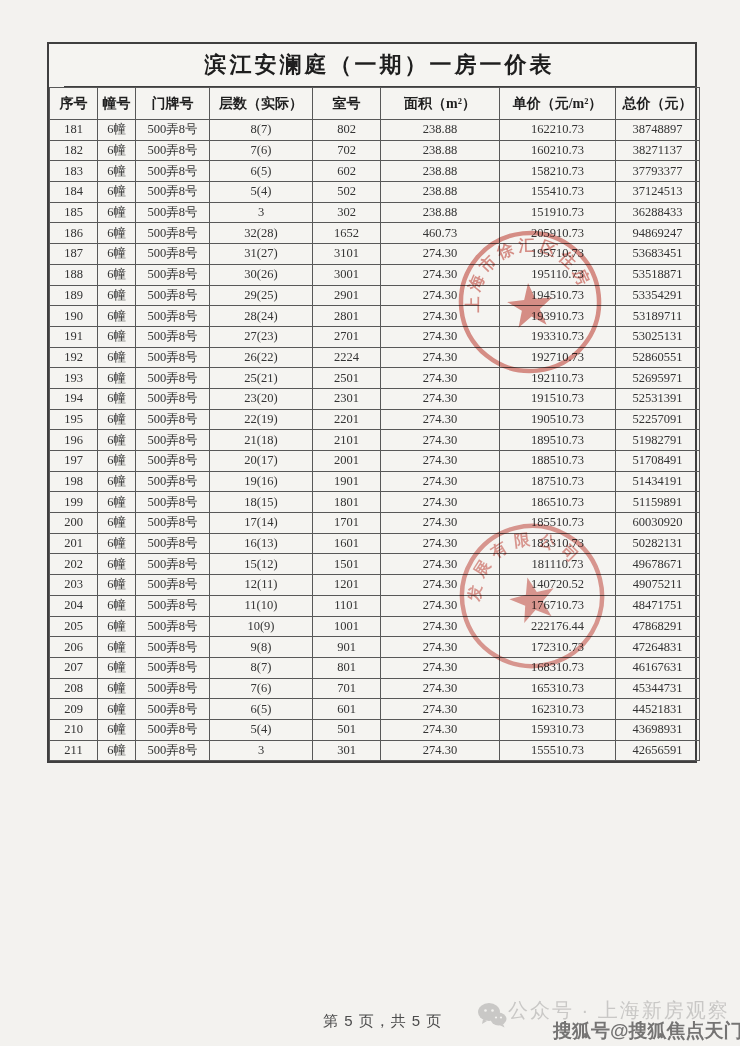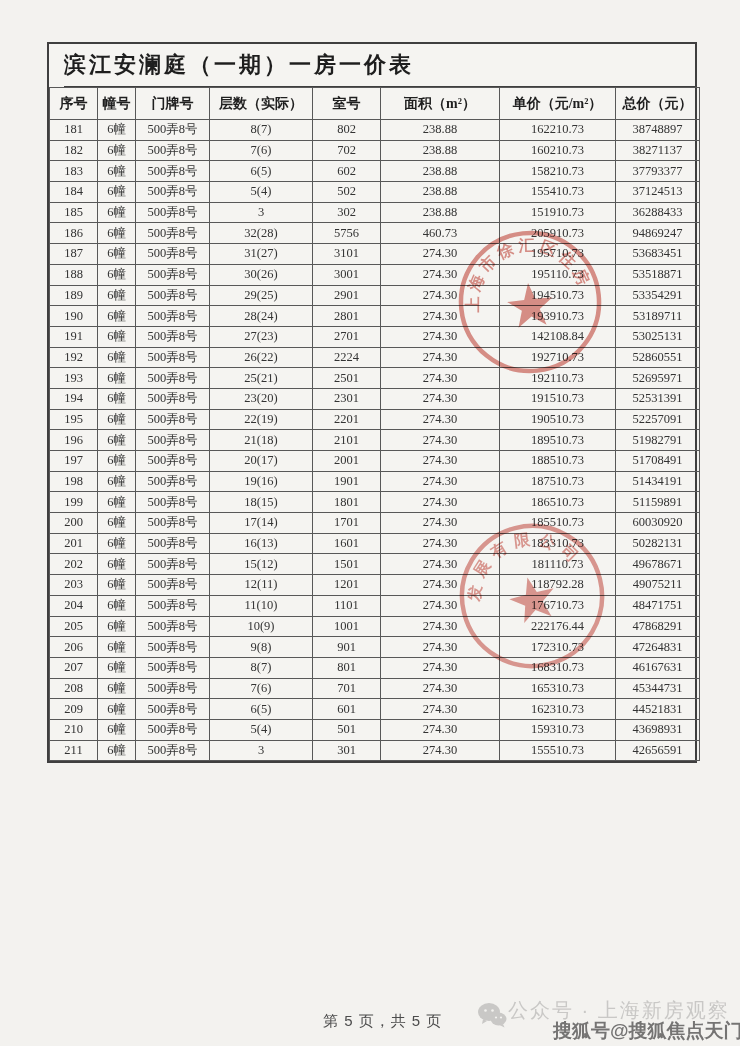--- a/index.html
+++ b/index.html
@@ -8,21 +8,21 @@
     background:#f3f2ef;
     font-family:"Liberation Serif","DejaVu Serif",serif;
     color:#2b2b2b;
   }
   .table-wrap{
     position:absolute;left:47px;top:42px;width:650px;
     border:2px solid #3f3f3f;background:#f5f4f1;
     box-sizing:border-box;
   }
   .doc-title{
-    height:42px;line-height:42px;text-align:left;
+    height:42px;line-height:42px;text-align:center;
     font-size:22px;font-weight:bold;letter-spacing:3px;
     border-bottom:1px solid #3f3f3f;color:#1e1e1e;margin-left:15px;
   }
   table{width:100%;border-collapse:collapse;table-layout:fixed;}
   th,td{
     border:1px solid #585858;text-align:center;vertical-align:middle;
     padding:0;overflow:hidden;white-space:nowrap;
   }
   th{height:31px;font-size:14px;font-weight:bold;color:#1f1f1f;}
   td{height:19.7px;font-size:12.5px;color:#333;}
@@ -124,21 +124,21 @@
           <td>302</td>
           <td>238.88</td>
           <td>151910.73</td>
           <td>36288433</td>
         </tr>
         <tr>
           <td>186</td>
           <td>6幢</td>
           <td>500弄8号</td>
           <td>32(28)</td>
-          <td>5756</td>
+          <td>1652</td>
           <td>460.73</td>
           <td>205910.73</td>
           <td>94869247</td>
         </tr>
         <tr>
           <td>187</td>
           <td>6幢</td>
           <td>500弄8号</td>
           <td>31(27)</td>
           <td>3101</td>
@@ -176,21 +176,21 @@
           <td>193910.73</td>
           <td>53189711</td>
         </tr>
         <tr>
           <td>191</td>
           <td>6幢</td>
           <td>500弄8号</td>
           <td>27(23)</td>
           <td>2701</td>
           <td>274.30</td>
-          <td>142108.84</td>
+          <td>193310.73</td>
           <td>53025131</td>
         </tr>
         <tr>
           <td>192</td>
           <td>6幢</td>
           <td>500弄8号</td>
           <td>26(22)</td>
           <td>2224</td>
           <td>274.30</td>
           <td>192710.73</td>
@@ -296,21 +296,21 @@
           <td>181110.73</td>
           <td>49678671</td>
         </tr>
         <tr>
           <td>203</td>
           <td>6幢</td>
           <td>500弄8号</td>
           <td>12(11)</td>
           <td>1201</td>
           <td>274.30</td>
-          <td>118792.28</td>
+          <td>140720.52</td>
           <td>49075211</td>
         </tr>
         <tr>
           <td>204</td>
           <td>6幢</td>
           <td>500弄8号</td>
           <td>11(10)</td>
           <td>1101</td>
           <td>274.30</td>
           <td>176710.73</td>

